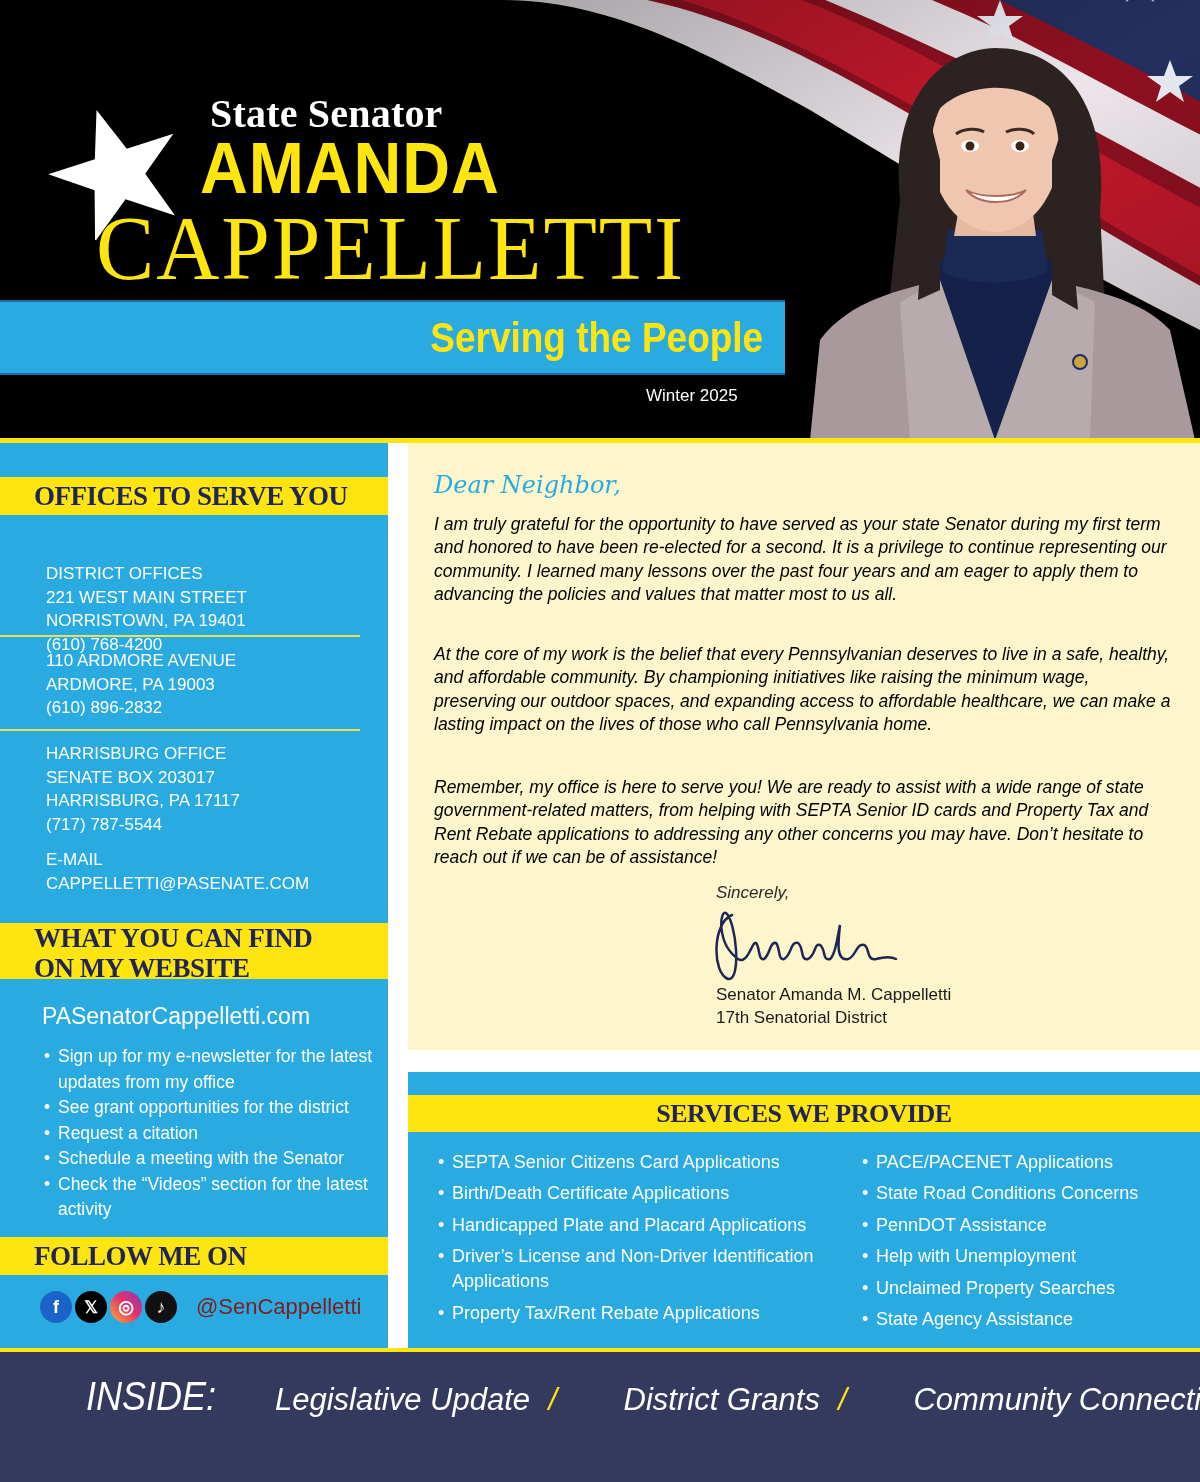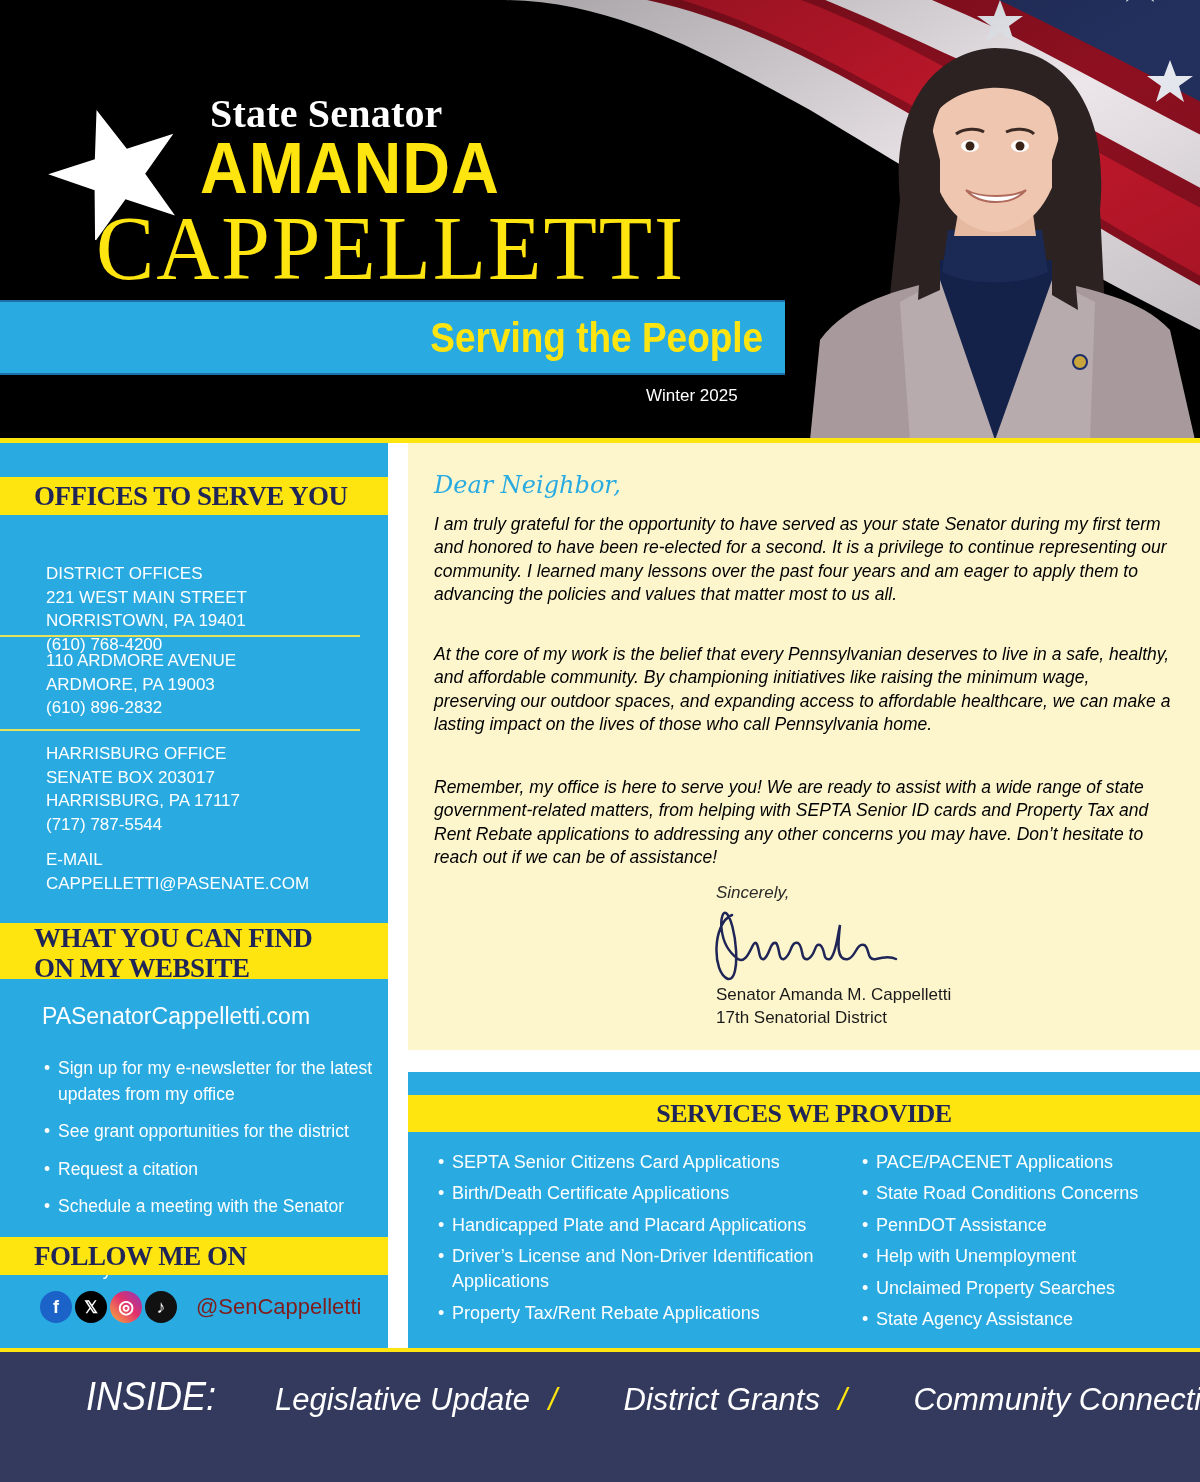--- a/index.html
+++ b/index.html
@@ -23,21 +23,21 @@
   .rule-yellow-top { position: absolute; left: 0; top: 438px; width: 1200px; height: 5px; background: #ffe50f; }
 
   
   .leftcol { position: absolute; left: 0; top: 443px; width: 388px; height: 905px; background: #29abe2; }
   .band { position: absolute; left: 0; width: 388px; background: #ffe50f; }
   .band-title { font-family: "Liberation Serif", serif; font-weight: bold; color: #1f2556; font-size: 27px; line-height: 30px; padding-left: 34px; letter-spacing: -0.5px; }
   .office-block { position: absolute; left: 46px; color: #ffffff; font-size: 17px; line-height: 23.5px; }
   .divider { position: absolute; left: 0; width: 360px; height: 2px; background: #e6e35a; }
   .site-url { position: absolute; left: 42px; top: 560px; font-size: 23px; color: #ffffff; }
   .web-list { position: absolute; left: 42px; top: 601px; width: 340px; list-style: none; color: #ffffff; font-size: 17.5px; line-height: 25.5px; }
-  .web-list li { position: relative; padding-left: 16px; margin-top: 12px; }
+  .web-list li { position: relative; padding-left: 16px; }
   .web-list li::before { content: "•"; position: absolute; left: 2px; top: 0; }
   .social-row { position: absolute; left: 40px; top: 848px; display: flex; align-items: center; gap: 3px; }
   .soc { width: 32px; height: 32px; border-radius: 50%; display: flex; align-items: center; justify-content: center; color: #fff; font-weight: bold; font-size: 18px; }
   .soc-fb { background: #1b63c8; font-family: "Liberation Sans", sans-serif; }
   .soc-x { background: #000000; font-size: 17px; }
   .soc-ig { background: linear-gradient(45deg, #fbb03b, #e1306c 55%, #8a3ab9); }
   .soc-tt { background: #111111; }
   .handle { color: #7f1d1d; font-size: 22px; margin-left: 16px; }
 
   

